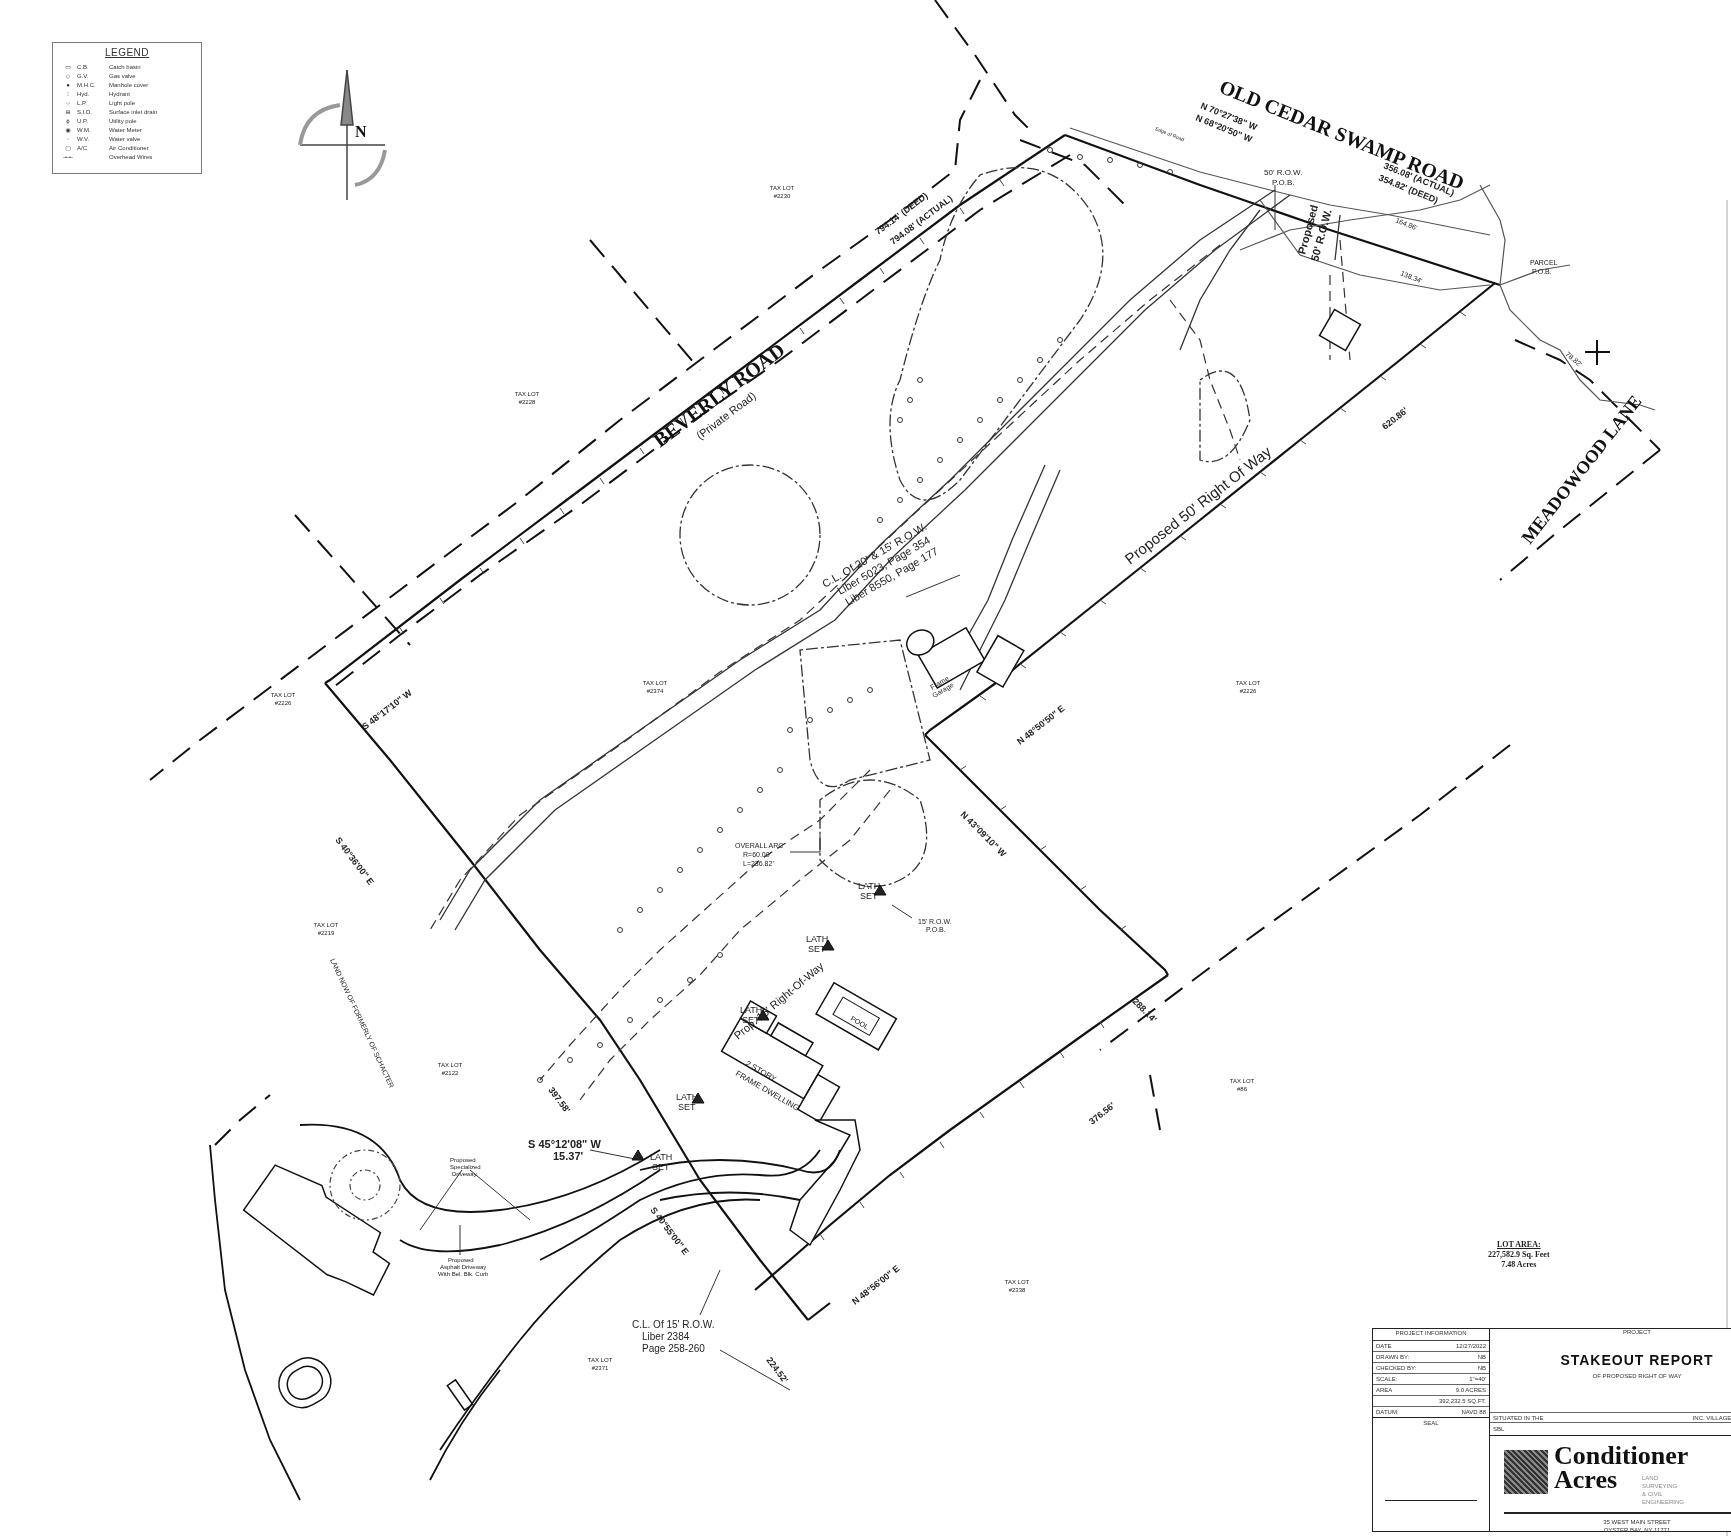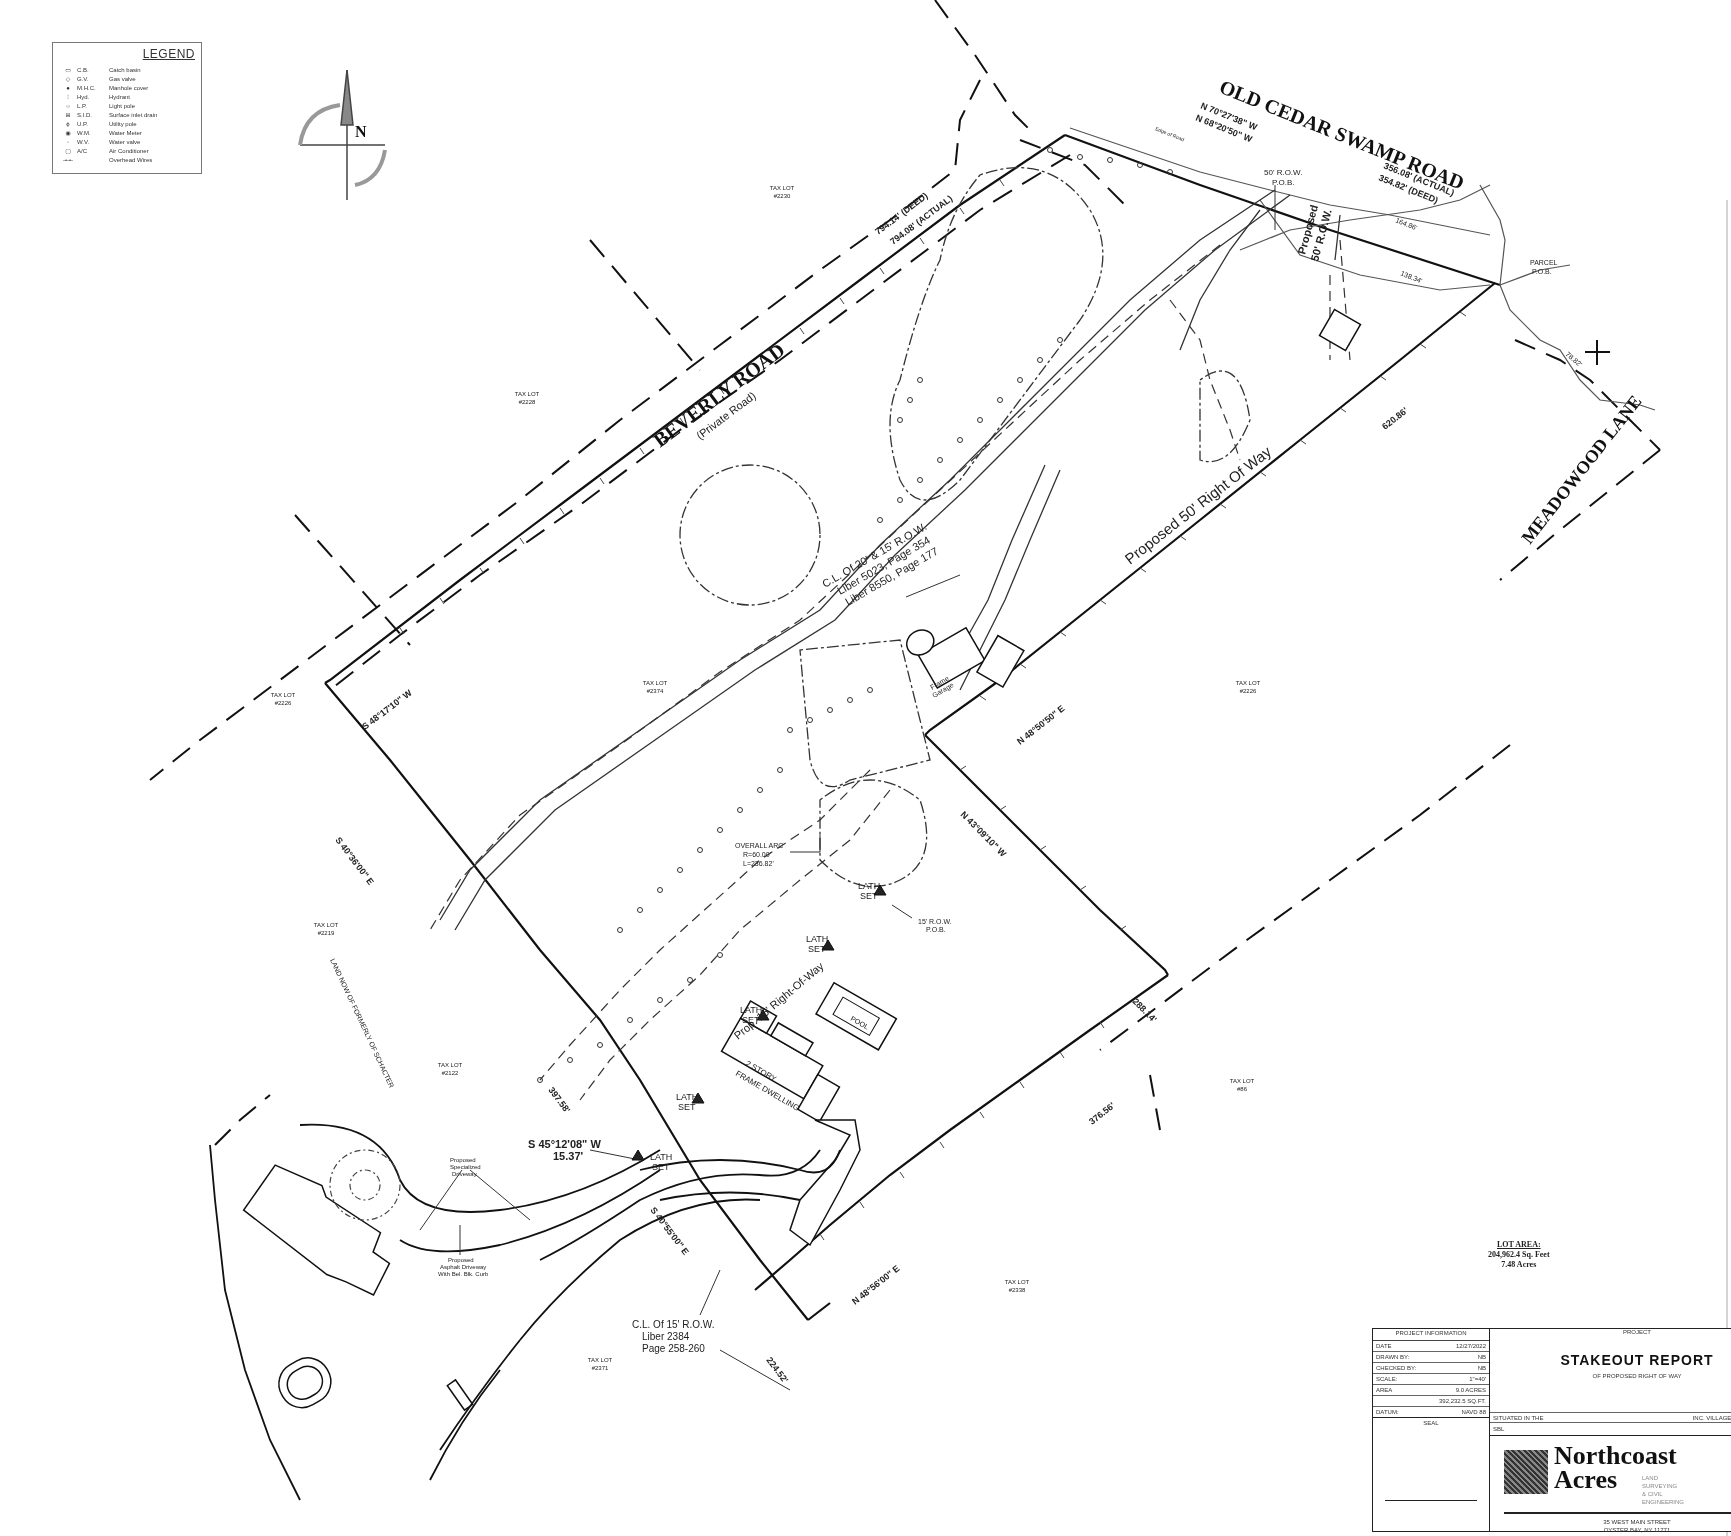--- a/index.html
+++ b/index.html
@@ -1,19 +1,19 @@
 <!DOCTYPE html>
 <html><head>
 <meta charset="utf-8">
 <style>
   html,body{margin:0;padding:0;background:#fff;}
   body{width:1731px;height:1536px;position:relative;overflow:hidden;font-family:"Liberation Sans",sans-serif;color:#111;}
   #plan{position:absolute;left:0;top:0;width:1731px;height:1536px;}
   .legend{position:absolute;left:52px;top:42px;width:150px;height:132px;border:1px solid #777;background:#fff;font-size:6px;color:#333;box-sizing:border-box;padding:4px 6px;}
-  .legend-title{text-align:right;text-decoration:underline;font-size:12px;margin-bottom:5px;letter-spacing:0.5px;}
+  .legend-title{text-align:center;text-decoration:underline;font-size:10px;margin-bottom:5px;letter-spacing:0.5px;}
   .legend-row{display:flex;height:9px;line-height:9px;white-space:nowrap;}
   .legend-row .sym{width:18px;text-align:center;}
   .legend-row .abbr{width:32px;}
   .legend-row .desc{flex:1;}
   .title-block{position:absolute;left:1372px;top:1328px;width:413px;height:204px;border:1.5px solid #222;background:#fff;box-sizing:border-box;display:flex;font-size:6px;color:#333;}
   .tb-left{width:116px;border-right:1.5px solid #222;display:flex;flex-direction:column;}
   .tb-info{border-bottom:1.5px solid #222;}
   .tb-info .hdr{text-align:center;border-bottom:1px solid #444;padding:1px 0;height:9px;}
   .tb-row{display:flex;justify-content:space-between;padding:0 3px;height:10px;line-height:10px;border-bottom:1px solid #666;}
   .tb-row:last-child{border-bottom:none;}
@@ -457,21 +457,21 @@
     </div>
   <div class="legend-row">
       <span class="sym">-•-•-</span>
       <span class="abbr"></span>
       <span class="desc">Overhead Wires</span>
     </div>
 </div>
 
 <div class="lot-area">
   <div class="t">LOT AREA:</div>
-  <div>204,962.4 Sq. Feet</div>
+  <div>227,582.9 Sq. Feet</div>
   <div>7.48 Acres</div>
 </div>
 
 <div class="title-block">
   <div class="tb-left">
     <div class="tb-info">
       <div class="hdr">PROJECT INFORMATION</div>
       <div class="tb-row">
           <span>DATE</span>
           <span>12/27/2022</span>
@@ -516,21 +516,21 @@
           <span>INC. VILLAGE OF BROOKVILLE</span>
         </div>
       <div class="sbl">
           <span>SBL</span>
           <span>18-D-2374</span>
         </div>
     </div>
     <div class="tb-logo">
       <div class="logo-mark"></div>
       <div class="logo-name">
-        <div>Northcoast</div>
+        <div>Conditioner</div>
         <div>Acres</div>
       </div>
       <div class="logo-tag">
         <div>LAND</div>
         <div>SURVEYING</div>
         <div>&amp; CIVIL</div>
         <div>ENGINEERING</div>
       </div>
       <div class="logo-rule"></div>
       <div class="logo-addr">

